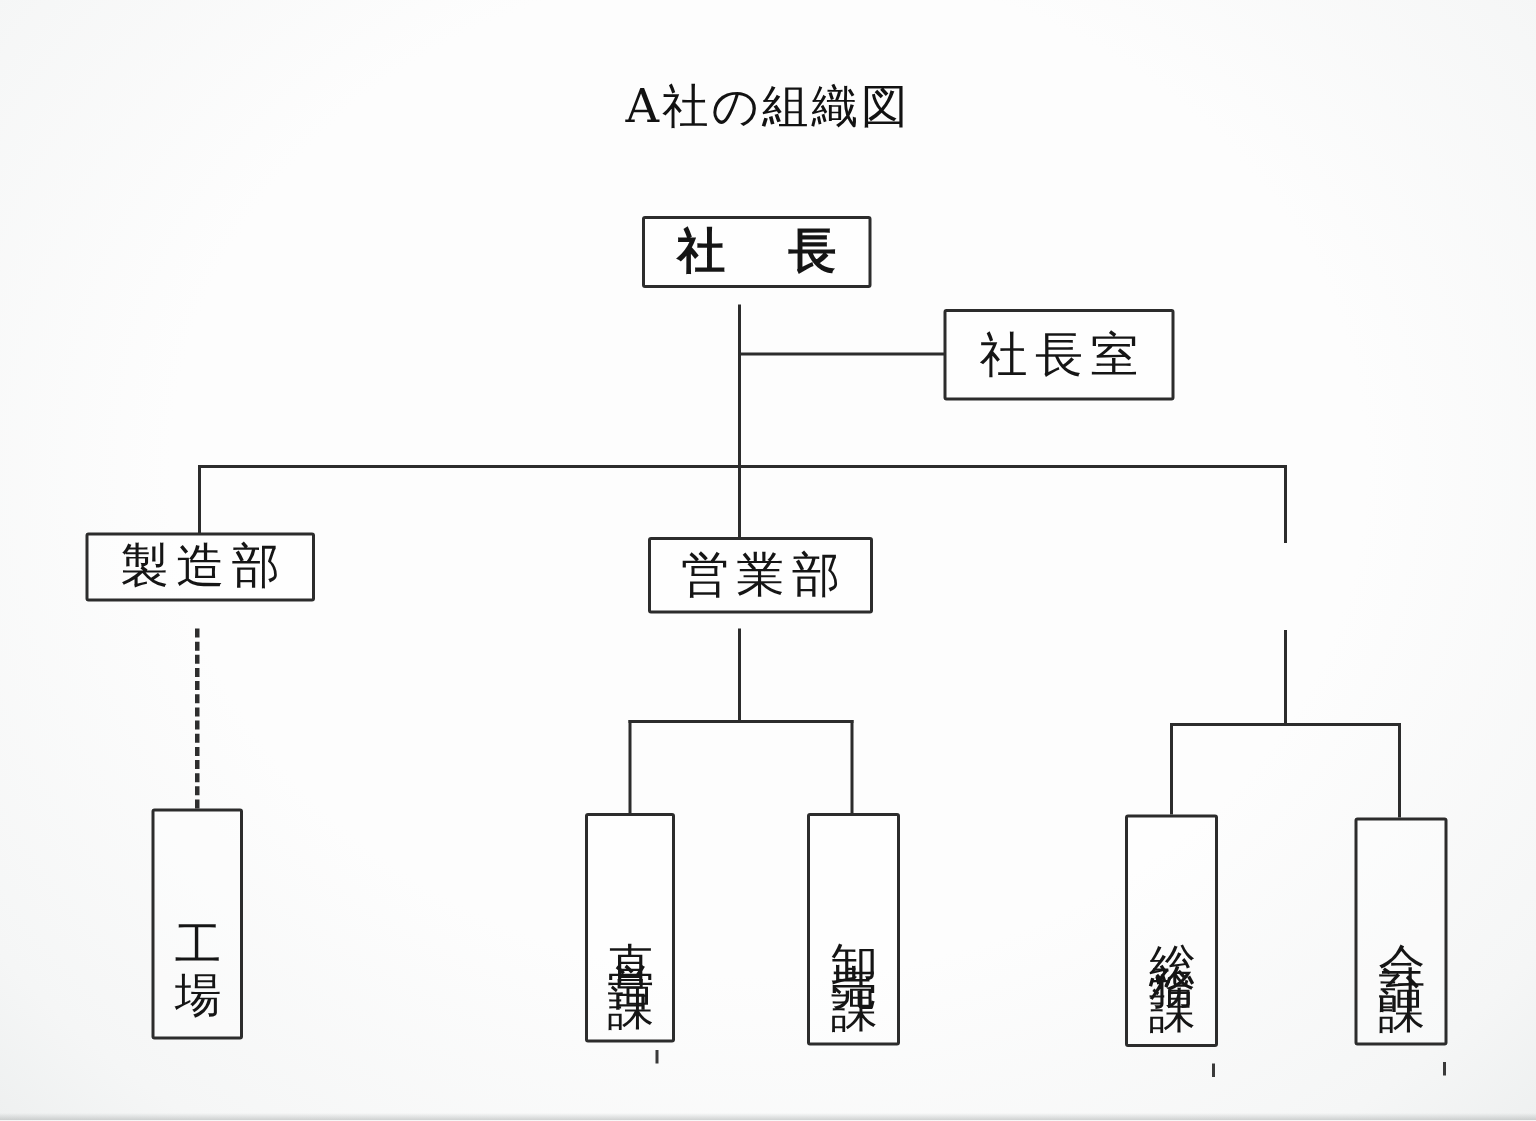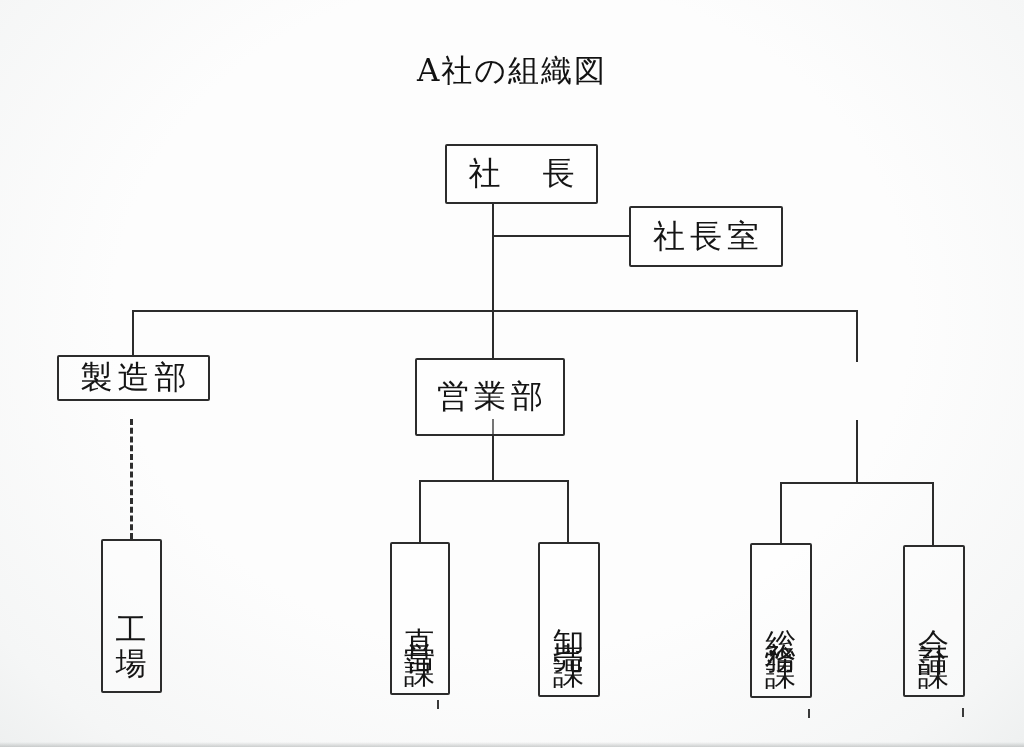--- a/index.html
+++ b/index.html
@@ -92,33 +92,33 @@
   <div class="line" style="left:492px; top:419px; width:2px; height:63px;"></div>
   <div class="line" style="left:419px; top:480px; width:150px; height:2px;"></div>
   <div class="line" style="left:419px; top:480px; width:2px; height:62px;"></div>
   <div class="line" style="left:567px; top:480px; width:2px; height:62px;"></div>
 
   <div class="line" style="left:856px; top:420px; width:2px; height:64px;"></div>
   <div class="line" style="left:780px; top:482px; width:154px; height:2px;"></div>
   <div class="line" style="left:780px; top:482px; width:2px; height:61px;"></div>
   <div class="line" style="left:932px; top:482px; width:2px; height:63px;"></div>
 
-  <div class="node h" style="left:445px; top:144px; width:153px; height:60px;">
+  <div class="node h" style="left:428px; top:144px; width:153px; height:48px;font-weight:bold;">
     <span class="label">社　長</span>
   </div>
 
   <div class="node h" style="left:629px; top:206px; width:154px; height:61px;text-align:center;">
     <span class="label">社長室</span>
   </div>
 
   <div class="node h" style="left:57px; top:355px; width:153px; height:46px;">
     <span class="label">製造部</span>
   </div>
 
-  <div class="node h" style="left:415px; top:358px; width:150px; height:78px;">
+  <div class="node h" style="left:432px; top:358px; width:150px; height:51px;">
     <span class="label">営業部</span>
   </div>
 
 
   <div class="node v wide-gap" style="left:101px; top:539px; width:61px; height:154px;">
     <span class="label">工場</span>
   </div>
 
   <div class="node v" style="left:390px; top:542px; width:60px; height:153px;">
     <span class="label">直営課</span>

